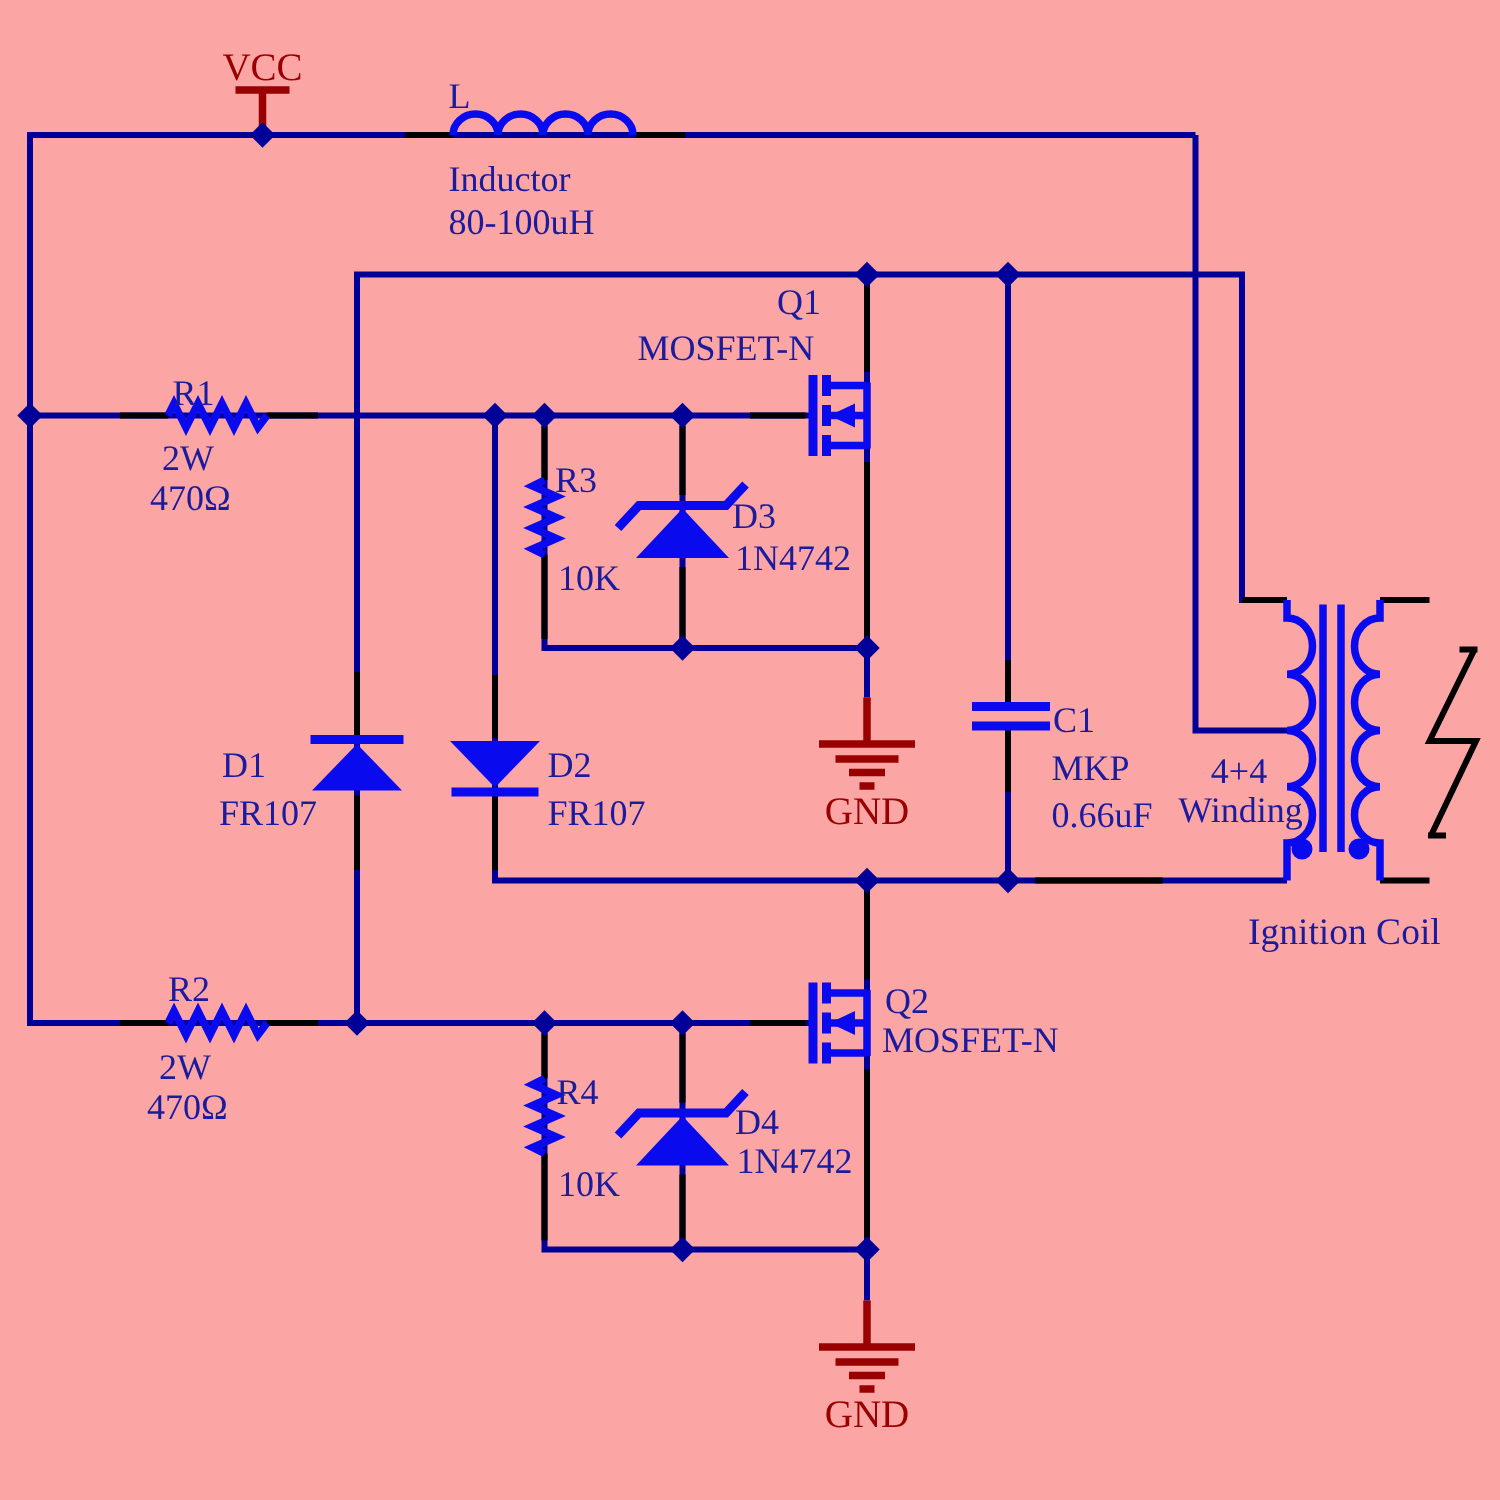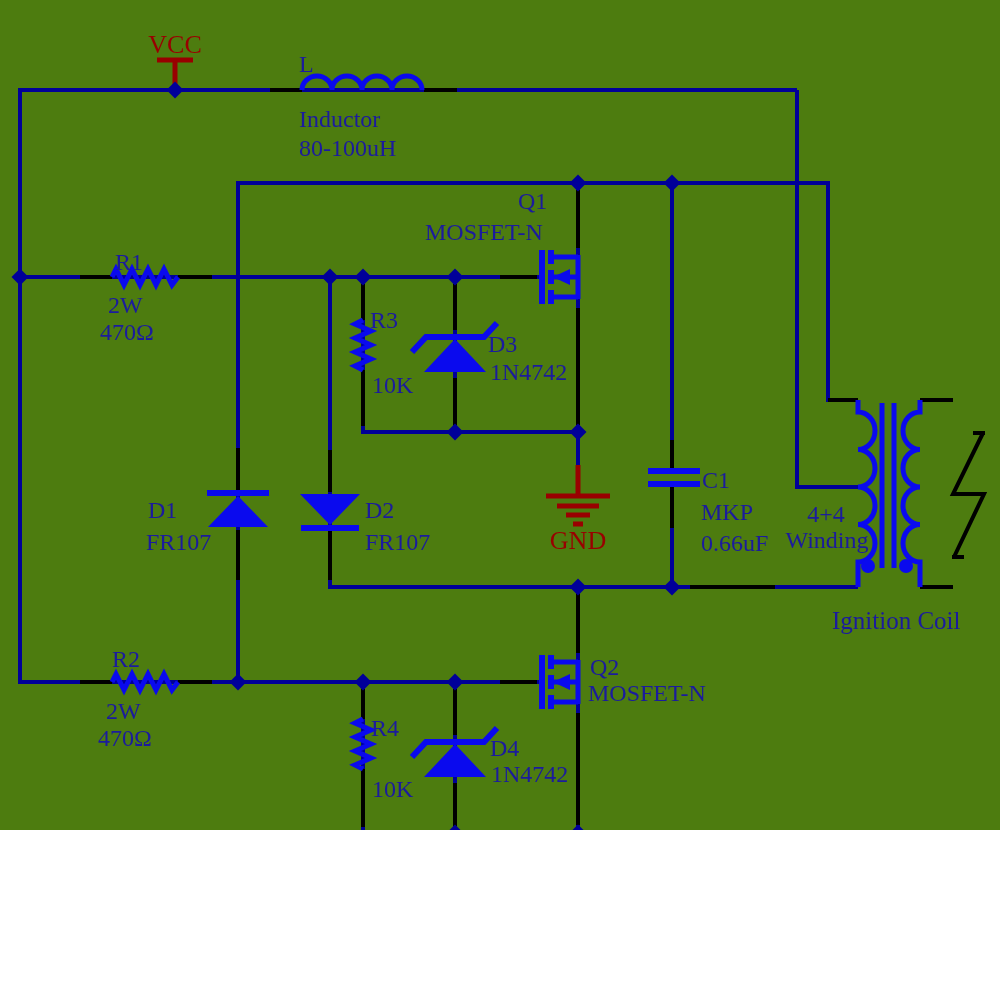--- a/index.html
+++ b/index.html
@@ -1,16 +1,16 @@
 <!DOCTYPE html>
 <html style="--wire: #000099; --component: #0a0aee; --label: #1b1b9e; --power: #990000; --lead: #000000;"><head>
 <meta charset="utf-8">
 <style>
   html,body{margin:0;padding:0;background:#ffffff;}
-  .stage{position:relative;width:1000px;height:830px;background:#4d7c0f;overflow:hidden;}
+  .stage{position:relative;width:1000px;height:1000px;background:#fca5a5;overflow:hidden;}
   svg{display:block;}
   svg text{font-family:"Liberation Serif","DejaVu Serif",serif;}
   .wire{stroke:var(--wire);stroke-width:4;fill:none;}
   .lead{stroke:var(--lead);stroke-width:4;fill:none;}
   .sym{stroke:var(--component);stroke-width:5;fill:none;}
   .sym6{stroke:var(--component);stroke-width:6;fill:none;}
   .symfill{fill:var(--component);stroke:none;}
   .pwr{stroke:var(--power);stroke-width:5;fill:none;}
   .dot{fill:var(--wire);}
   .lbl{fill:var(--label);font-size:24px;}

